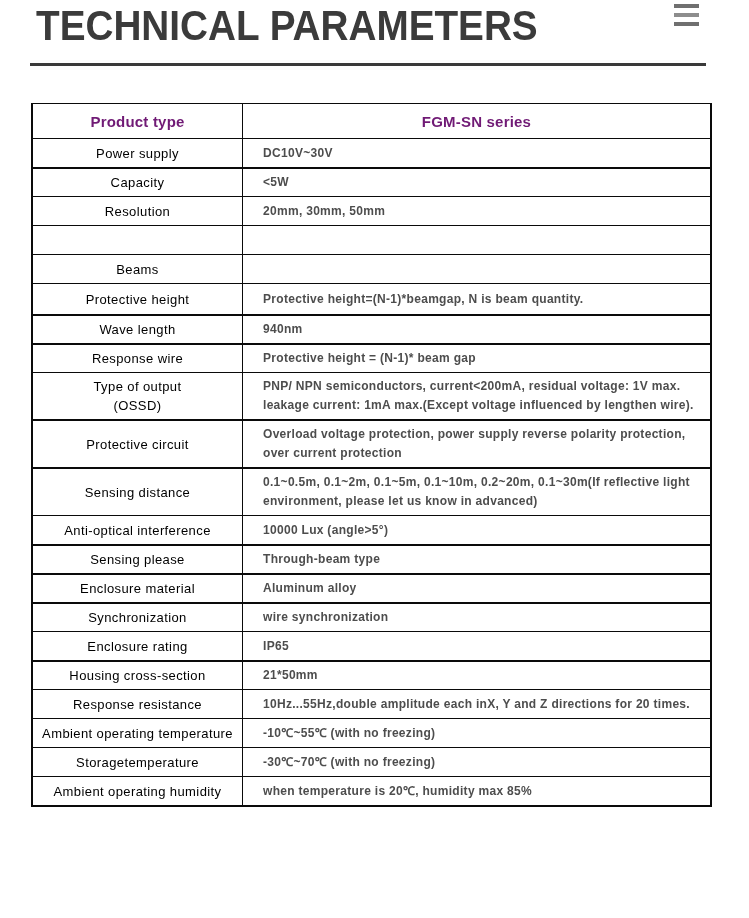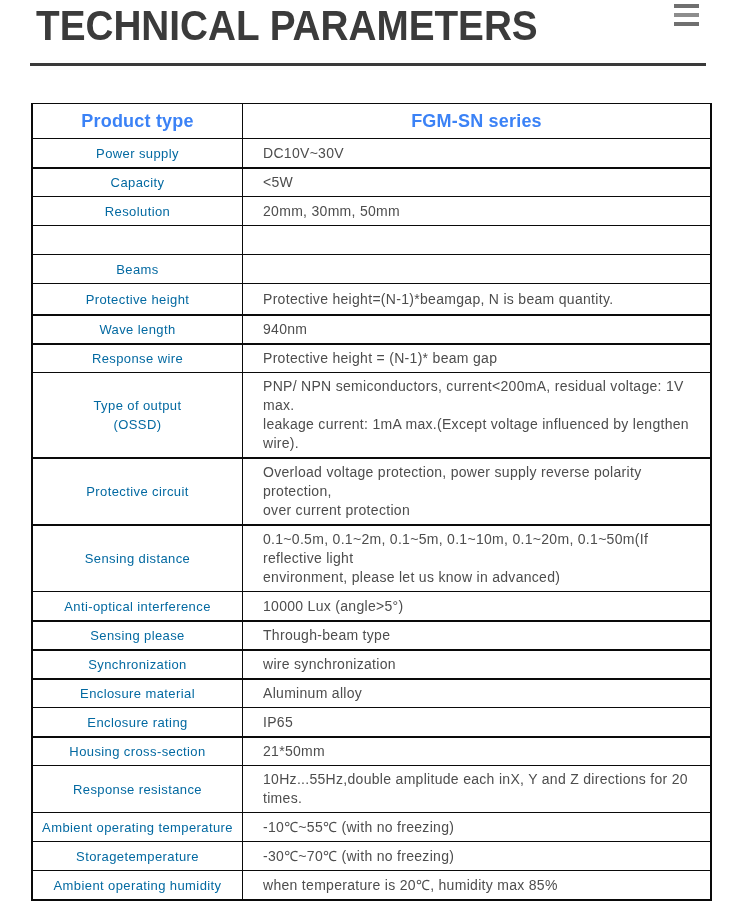--- a/index.html
+++ b/index.html
@@ -46,32 +46,32 @@
   .t-body > .t-row:nth-child(13),
   .t-body > .t-row:nth-child(14),
   .t-body > .t-row:nth-child(15),
   .t-body > .t-row:nth-child(17) { border-top-width: 2px; }
 
   .cell-name {
     flex: 0 0 210px; width: 210px; box-sizing: border-box;
     border-right: 1px solid #0a0a0a;
     display: flex; align-items: center; justify-content: center;
     text-align: center; padding: 3px 6px;
-    font-size: 13px; letter-spacing: 0.4px; color: #0369a1;
+    font-size: 13px; letter-spacing: 0.4px; color: #000000;
     white-space: pre-line; line-height: 19px;
   }
   .cell-value {
     flex: 1 1 auto; box-sizing: border-box;
     display: flex; align-items: center;
     padding: 4px 10px 4px 20px;
-    font-size: 14px; letter-spacing: 0.3px; color: #4d4d4d;
-    white-space: pre-line; line-height: 19px;
+    font-size: 12px; letter-spacing: 0.3px; color: #4d4d4d;
+    white-space: pre-line; line-height: 19px; font-weight: bold;
   }
   .t-head .cell-name, .t-head .cell-value {
-    font-weight: 700; font-size: 18px; color: #3b82f6; letter-spacing: 0.2px;
+    font-weight: 700; font-size: 15px; color: #701a75; letter-spacing: 0.2px;
   }
   .t-head .cell-value { justify-content: center; text-align: center; padding: 3px 6px; }
   
   .t-body > .t-row:nth-child(6) .cell-value { line-height: 26px; padding-top: 2px; padding-bottom: 2px; }
 </style>
 </head>
 <body>
 
 <div class="page-title">TECHNICAL PARAMETERS</div>
 
@@ -125,38 +125,38 @@
     <div class="cell-value">PNP/ NPN semiconductors, current&lt;200mA, residual voltage: 1V max.
 leakage current: 1mA max.(Except voltage influenced by lengthen wire).</div>
   </div>
       <div class="t-row">
     <div class="cell-name">Protective circuit</div>
     <div class="cell-value">Overload voltage protection, power supply reverse polarity protection,
 over current protection</div>
   </div>
       <div class="t-row">
     <div class="cell-name">Sensing distance</div>
-    <div class="cell-value">0.1~0.5m, 0.1~2m, 0.1~5m, 0.1~10m, 0.1~20m, 0.1~50m(If reflective light
+    <div class="cell-value">0.1~0.5m, 0.1~2m, 0.1~5m, 0.1~10m, 0.2~20m, 0.1~30m(If reflective light
 environment, please let us know in advanced)</div>
   </div>
       <div class="t-row">
     <div class="cell-name">Anti-optical interference</div>
     <div class="cell-value">10000 Lux (angle&gt;5°)</div>
   </div>
       <div class="t-row">
     <div class="cell-name">Sensing please</div>
     <div class="cell-value">Through-beam type</div>
   </div>
       <div class="t-row">
+    <div class="cell-name">Enclosure material</div>
+    <div class="cell-value">Aluminum alloy</div>
+  </div>
+      <div class="t-row">
     <div class="cell-name">Synchronization</div>
     <div class="cell-value">wire synchronization</div>
-  </div>
-      <div class="t-row">
-    <div class="cell-name">Enclosure material</div>
-    <div class="cell-value">Aluminum alloy</div>
   </div>
       <div class="t-row">
     <div class="cell-name">Enclosure rating</div>
     <div class="cell-value">IP65</div>
   </div>
       <div class="t-row">
     <div class="cell-name">Housing cross-section</div>
     <div class="cell-value">21*50mm</div>
   </div>
       <div class="t-row">

